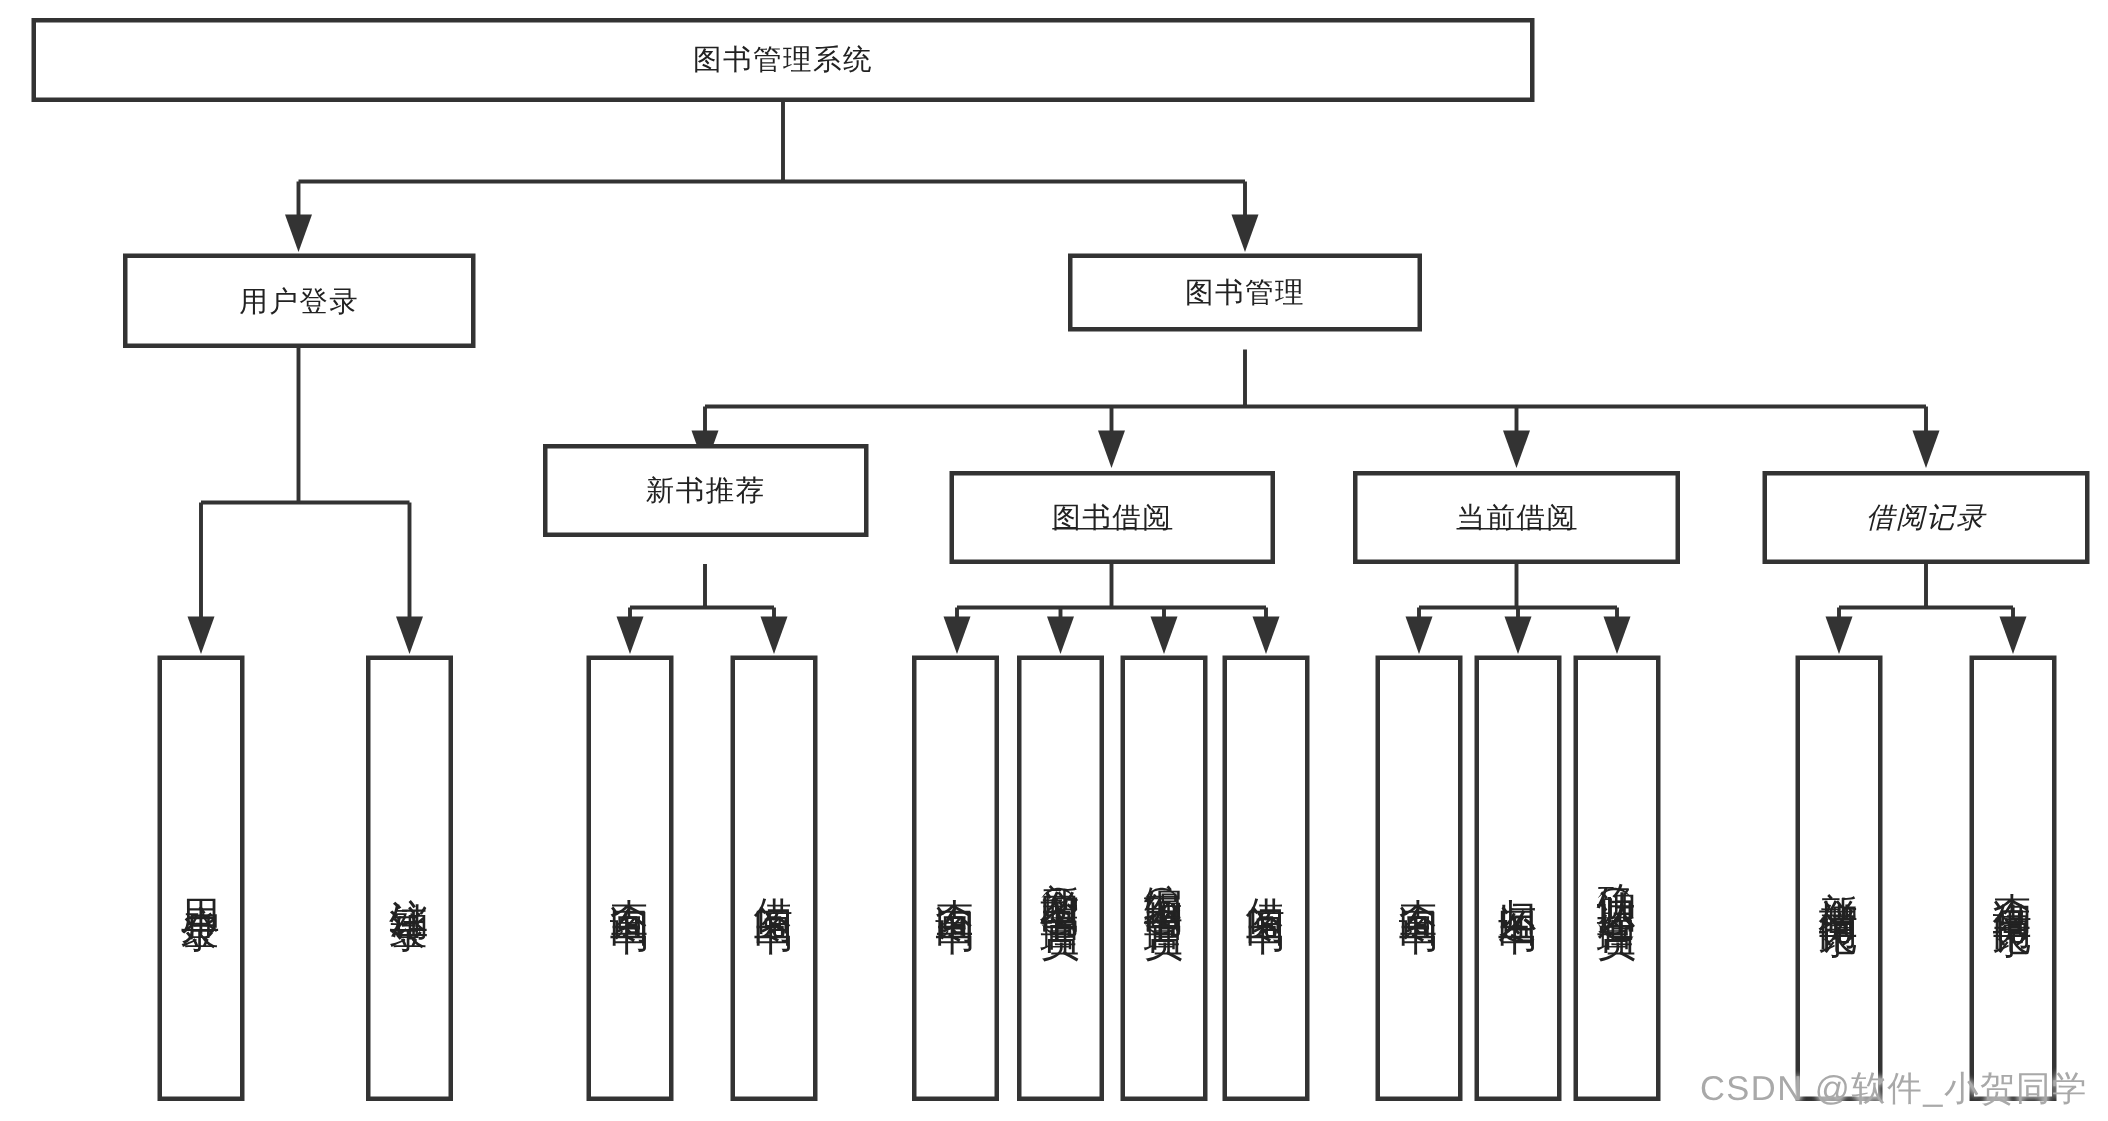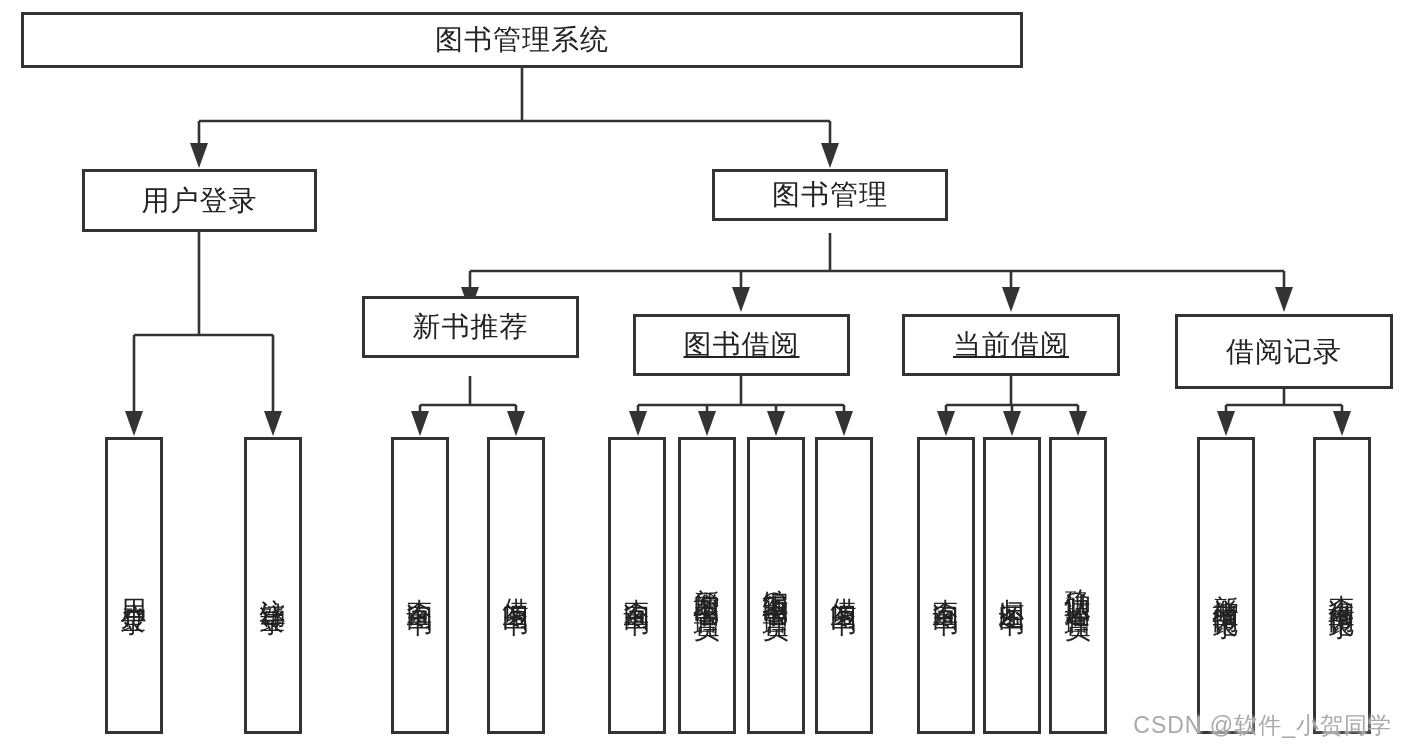--- a/index.html
+++ b/index.html
@@ -14,21 +14,21 @@
   #wires { position: absolute; left: 0; top: 0; }
   .box {
     position: absolute;
     box-sizing: border-box;
     background: #ffffff;
     border: 3px solid #333333;
     display: flex;
     align-items: center;
     justify-content: center;
     color: #222222;
-    font-size: 28px;
+    font-size: 19px;
     letter-spacing: 1px;
     white-space: nowrap;
     z-index: 2;
   }
   .leaf {
     writing-mode: vertical-rl;
     font-size: 26px;
     letter-spacing: 4px;
     line-height: 1;
     white-space: normal;
@@ -95,21 +95,21 @@
   </svg>
 
   <div class="box" style="left:21px; top:12px; width:1002px; height:56px;">图书管理系统</div>
 
   <div class="box" style="left:82px; top:169px; width:235px; height:63px;">用户登录</div>
   <div class="box" style="left:712px; top:169px; width:236px; height:52px;">图书管理</div>
 
   <div class="box" style="left:362px; top:296px; width:217px; height:62px;">新书推荐</div>
   <div class="box" style="left:633px; top:314px; width:217px; height:62px;text-decoration:underline;">图书借阅</div>
   <div class="box" style="left:902px; top:314px; width:218px; height:62px;text-decoration:underline;">当前借阅</div>
-  <div class="box" style="left:1175px; top:314px; width:218px; height:75px;">借阅记录</div>
+  <div class="box" style="left:1175px; top:314px; width:218px; height:62px;font-style:italic;">借阅记录</div>
 
   <div class="box leaf" style="left:105px; top:437px; width:58px; height:297px;">用户登录</div>
   <div class="box leaf" style="left:244px; top:437px; width:58px; height:297px;">注销登录</div>
 
   <div class="box leaf" style="left:391px; top:437px; width:58px; height:297px;">查询图书</div>
   <div class="box leaf" style="left:487px; top:437px; width:58px; height:297px;">借阅图书</div>
 
   <div class="box leaf" style="left:608px; top:437px; width:58px; height:297px;">查询图书</div>
   <div class="box leaf" style="left:678px; top:437px; width:58px; height:297px;">新增图书（管理员）</div>
   <div class="box leaf" style="left:747px; top:437px; width:58px; height:297px;">编辑图书（管理员）</div>

